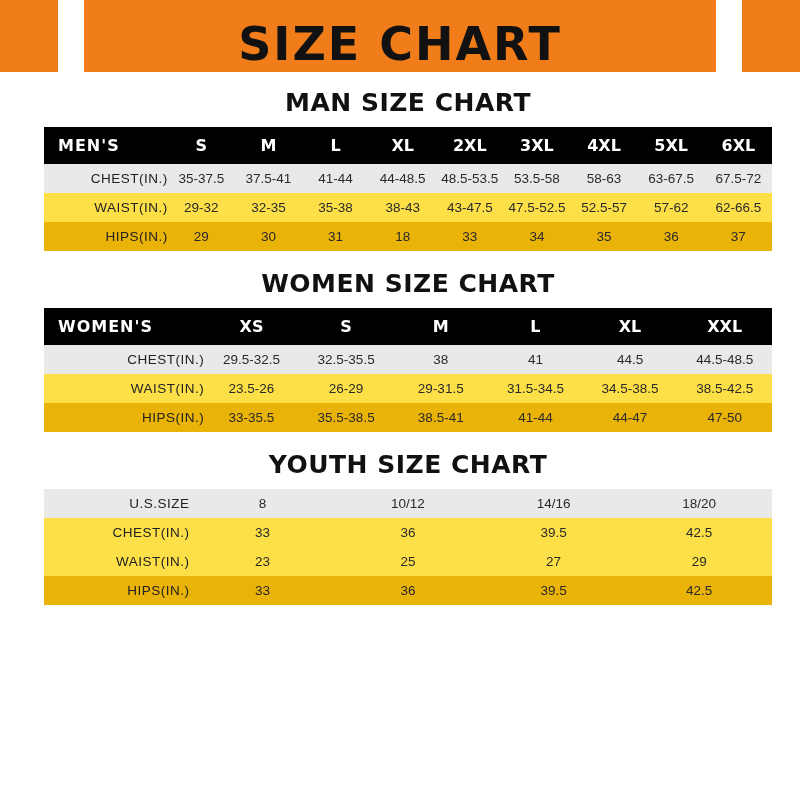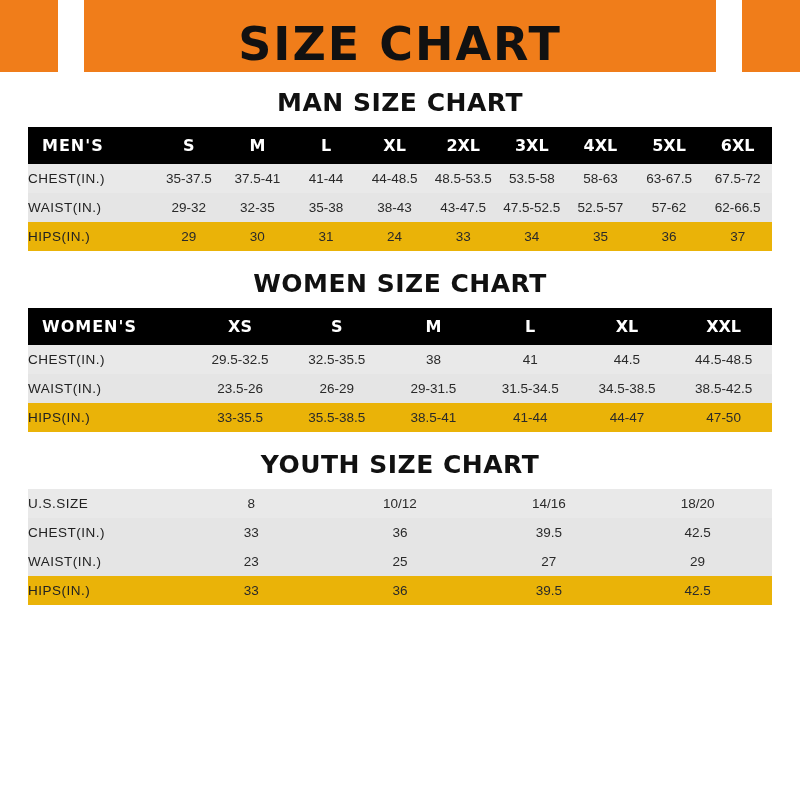--- a/index.html
+++ b/index.html
@@ -40,20 +40,21 @@
     top: 0;
     width: 26px;
     height: 72px;
     background: #ffffff;
   }
   .white-stripe-left { left: 58px; }
   .white-stripe-right { right: 58px; }
 
   .content {
     padding: 0 28px;
+    margin-left: 16px;
   }
 
   .section-title {
     text-align: center;
     font-family: "DejaVu Sans", sans-serif;
     font-weight: bold;
     font-size: 25px;
     color: #111;
     margin: 18px 0 10px 0;
     letter-spacing: 0.5px;
@@ -82,26 +83,26 @@
     padding-left: 14px;
     letter-spacing: 1px;
   }
   table tr.body-row td {
     font-size: 13.5px;
     color: #2a2a2a;
     padding: 7px 0;
     text-align: center;
   }
   table tr.body-row td.label-cell {
-    text-align: left;
+    text-align: right;
     letter-spacing: 0.5px;
     color: #222;
   }
   table tr.band-a { background: #e9e9e9; }
-  table tr.band-b { background: #e5e5e5; }
+  table tr.band-b { background: #fde047; }
   table tr.band-c { background: #eab308; }
 
   .footer-note {
     margin-top: 14px;
     padding: 0 24px;
     text-align: center;
     color: #d33a1a;
     font-family: "Liberation Serif", serif;
     font-size: 17.5px;
     line-height: 1.45;
@@ -158,21 +159,21 @@
           <td>47.5-52.5</td>
           <td>52.5-57</td>
           <td>57-62</td>
           <td>62-66.5</td>
         </tr>
         <tr class="body-row band-c">
           <td class="label-cell">HIPS(IN.)</td>
           <td>29</td>
           <td>30</td>
           <td>31</td>
-          <td>24</td>
+          <td>18</td>
           <td>33</td>
           <td>34</td>
           <td>35</td>
           <td>36</td>
           <td>37</td>
         </tr>
       </tbody>
     </table>
 
     <div class="section-title">WOMEN SIZE CHART</div>

